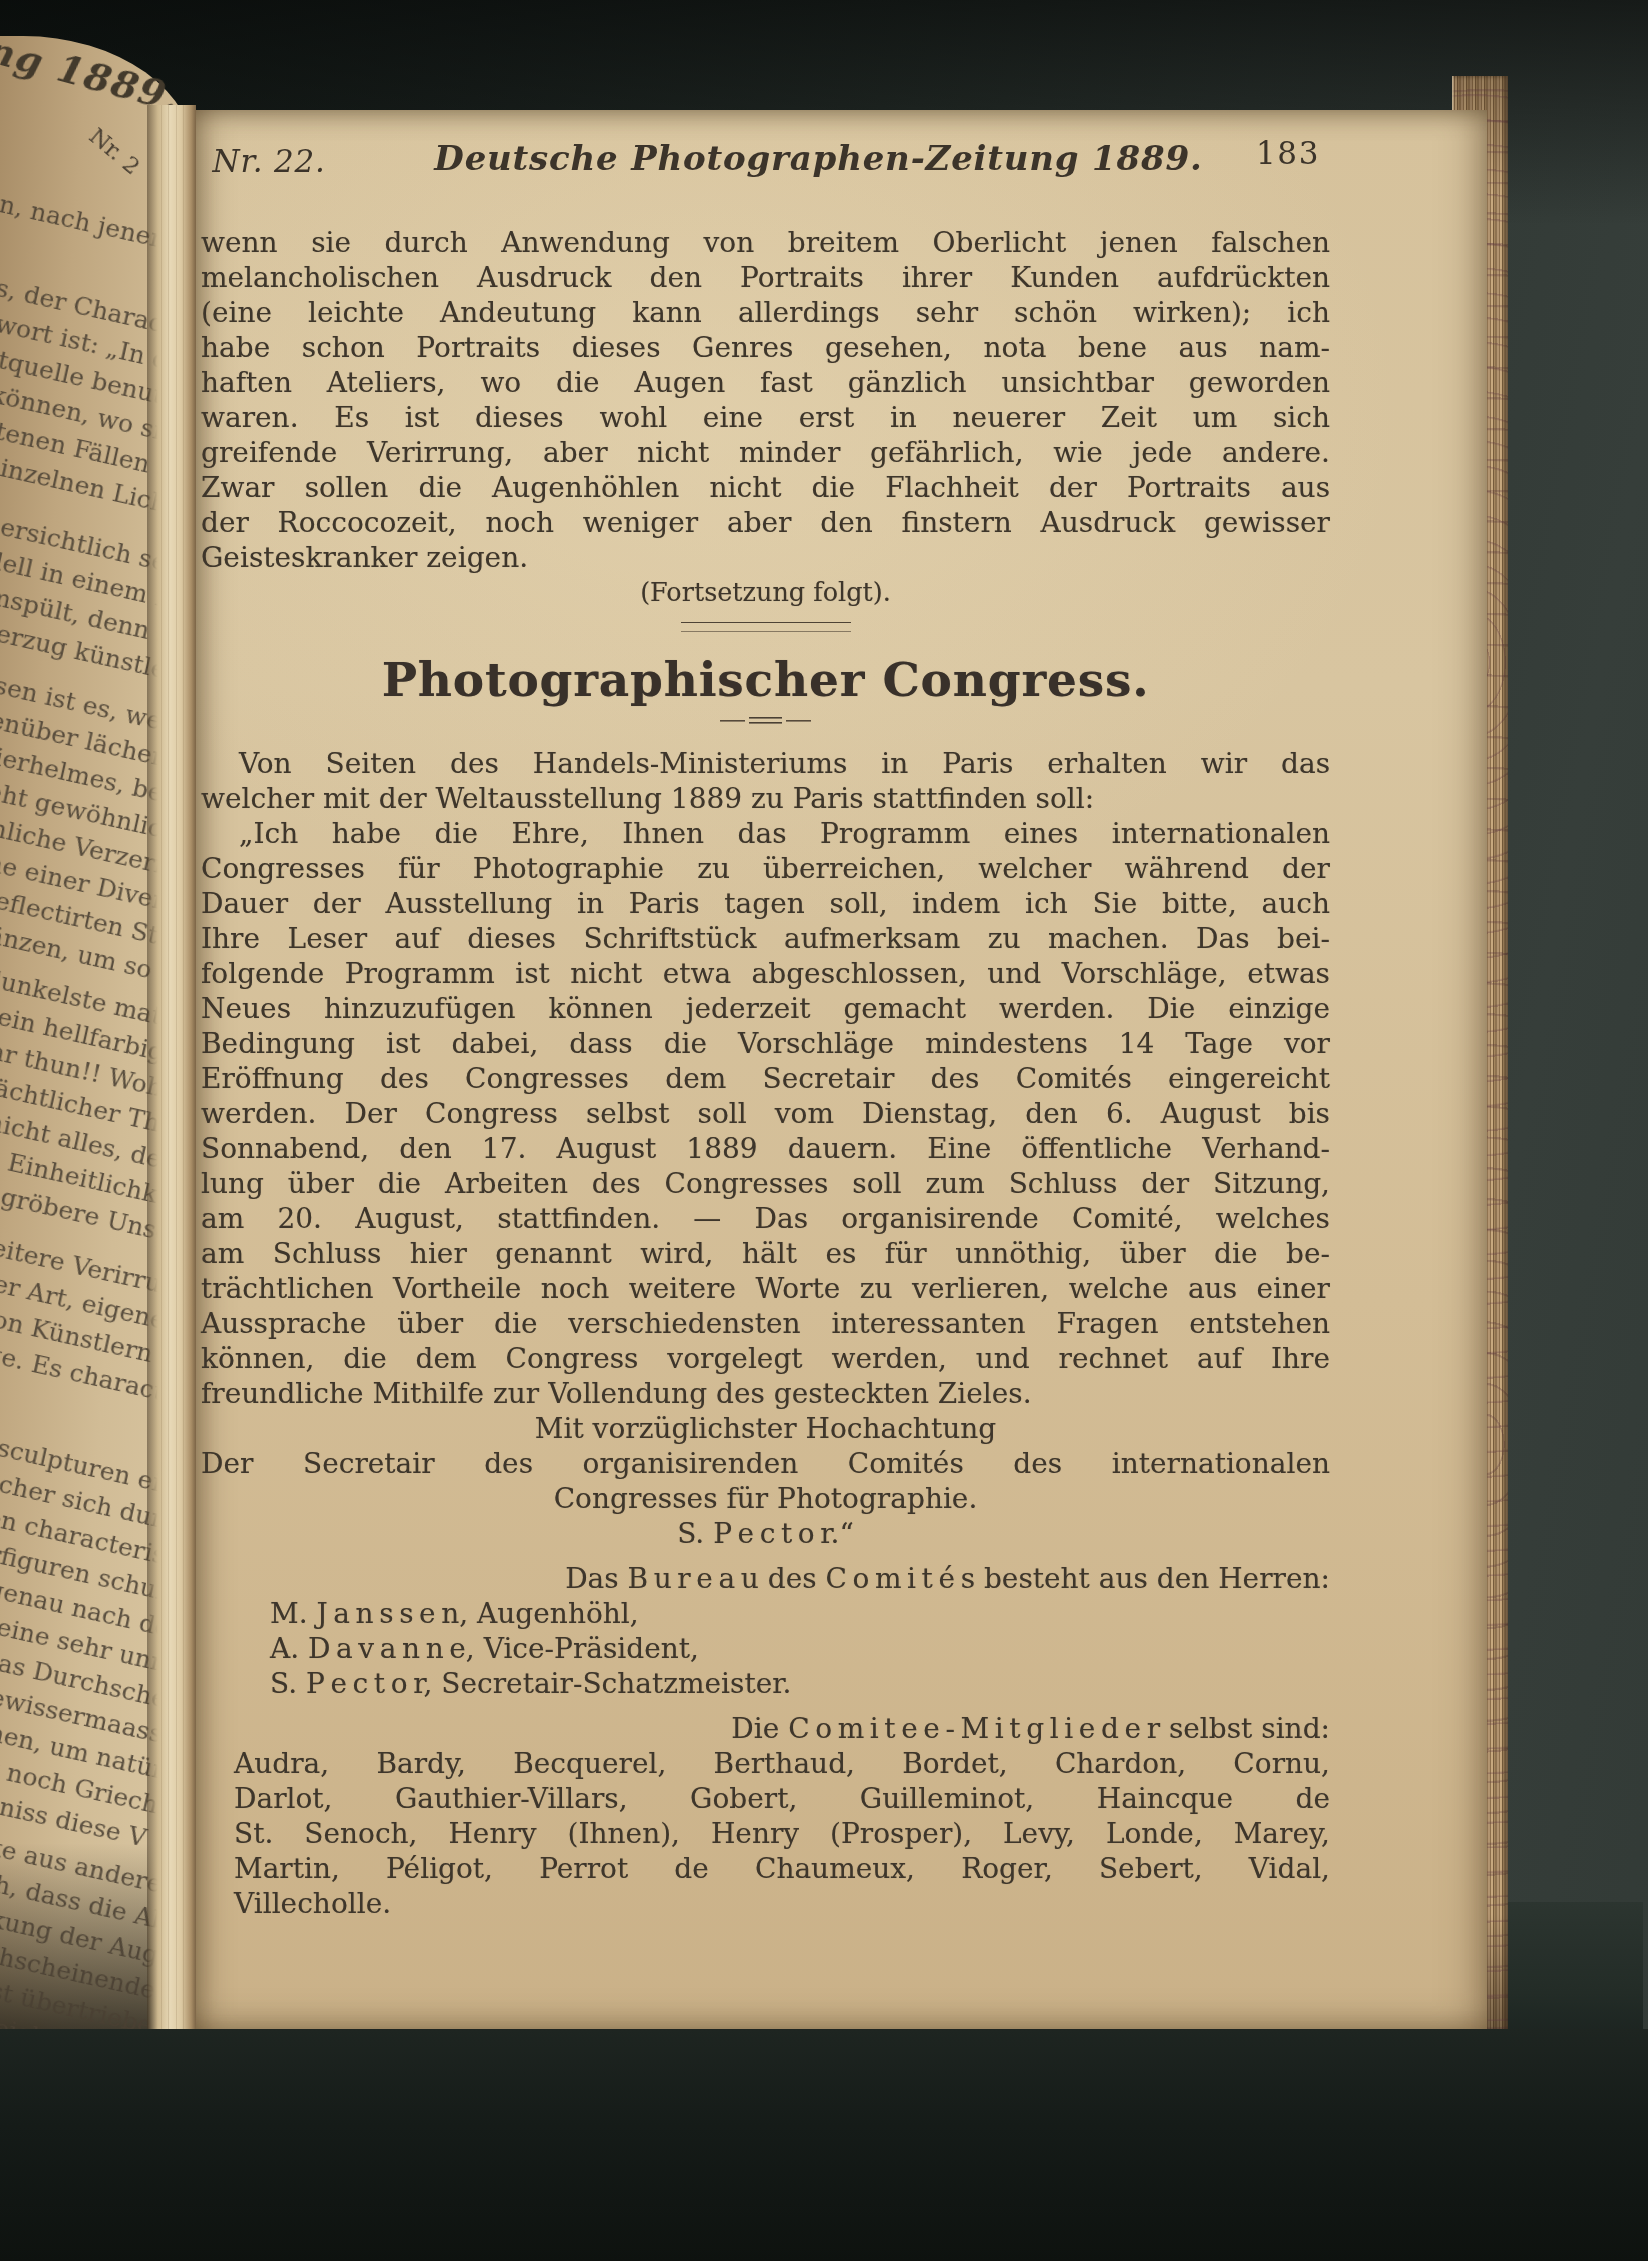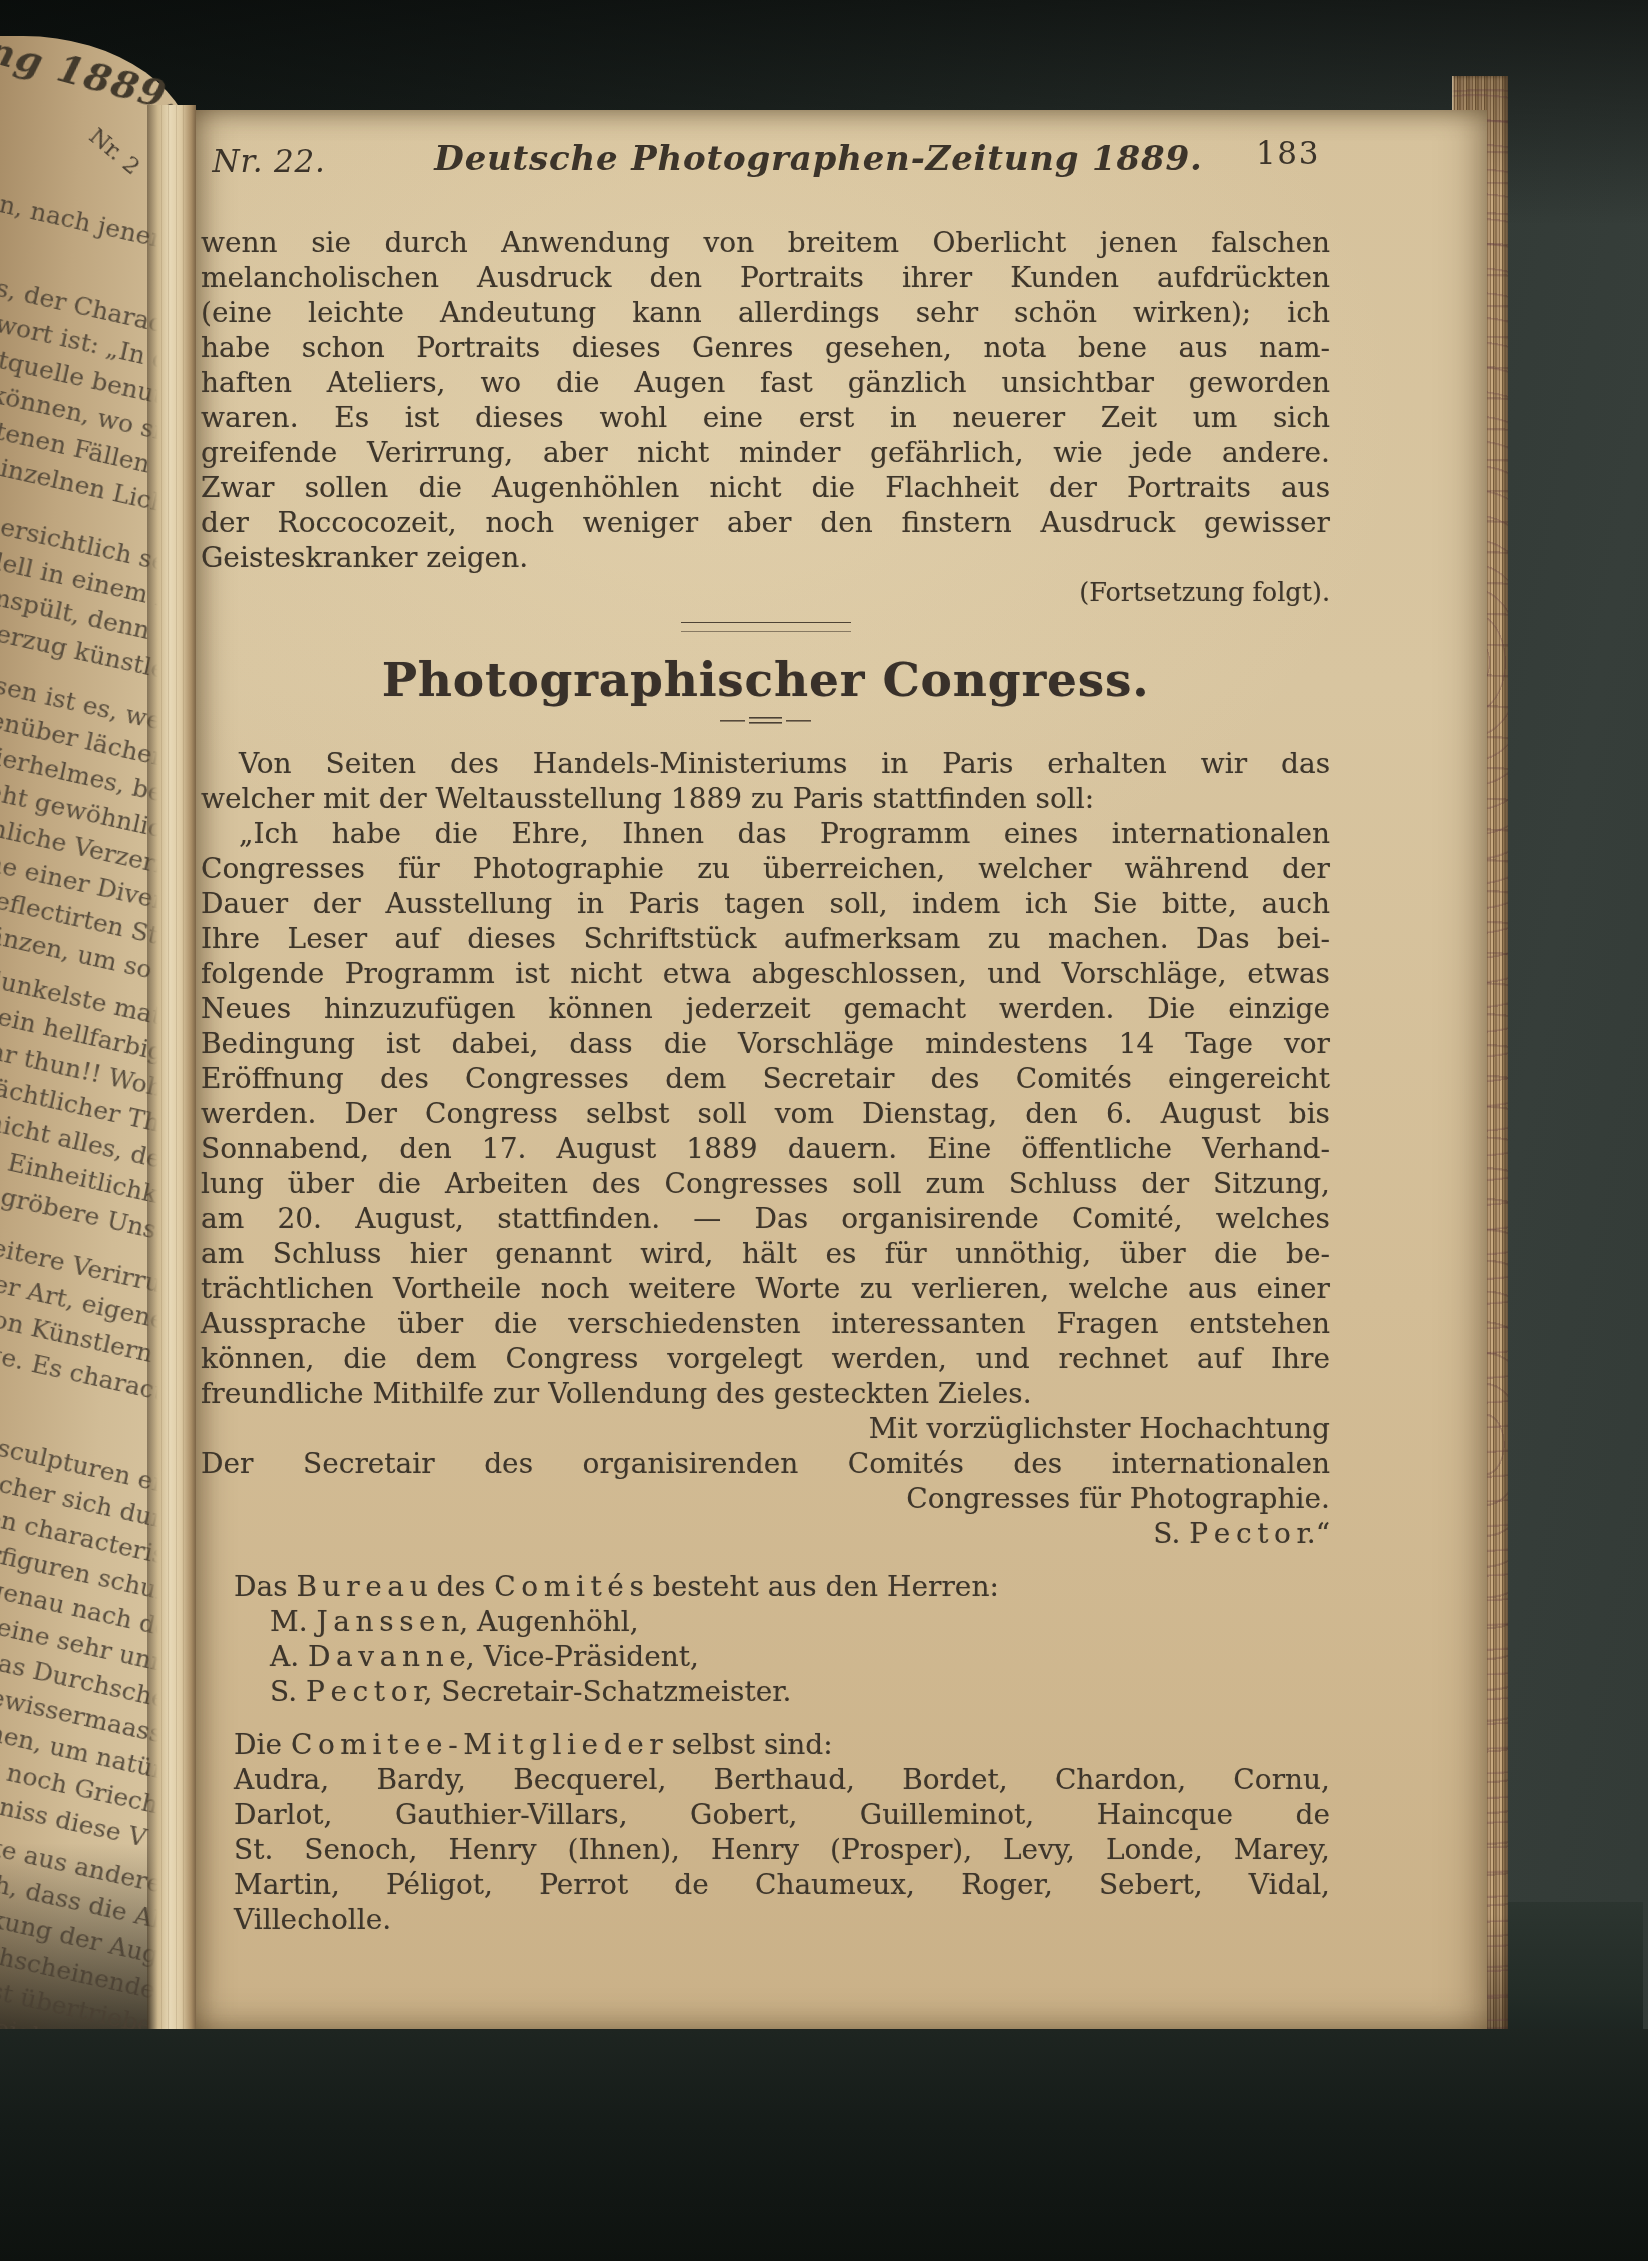--- a/index.html
+++ b/index.html
@@ -74,25 +74,25 @@
   .issue{position:absolute;left:16.5px;top:11.5px;font-size:31px;font-style:italic;letter-spacing:0.8px;}
   .jtitle{position:absolute;left:50%;top:6.6px;transform:translateX(-53%);
       font-size:34px;font-weight:bold;font-style:italic;letter-spacing:0.8px;white-space:nowrap;}
   .pnum{position:absolute;right:167px;top:3.3px;font-size:31px;letter-spacing:1.6px;}
 
   .body{position:absolute;left:5px;top:115px;width:1129px;color:#3e362b;
       font-size:28px;line-height:35px;text-shadow:0 0 0.8px rgba(62,54,43,.35);}
   .bl{min-height:35px;white-space:normal;}
   .j{text-align:justify;text-align-last:justify;}
   .l{text-align:left;}
-  .c{text-align:right;}
+  .c{text-align:center;}
   .ind{text-indent:38px;}
   .m40{margin-left:33px;}
   .m84{margin-left:69px;}
-  .gap{margin-top:18px;}
+  .gap{margin-top:10px;text-align:right;}
   .note{font-size:25.5px;}
 
   .rule-divider{width:170px;height:8.2px;margin:11.5px auto 18px;
       border-top:1.6px solid #4e4335;border-bottom:1.6px solid rgba(78,67,53,.6);}
   .heading{margin:8px;font-size:47px;line-height:59px;text-align:center;font-weight:bold;
       letter-spacing:0.8px;color:#39312a;}
   .ornament{width:91px;height:9px;margin:5px auto 20px;
       background:
         linear-gradient(#4a4034,#4a4034) 50% 0.8px / 33px 1.6px no-repeat,
         linear-gradient(#4a4034,#4a4034) 50% 5.8px / 33px 1.6px no-repeat,

